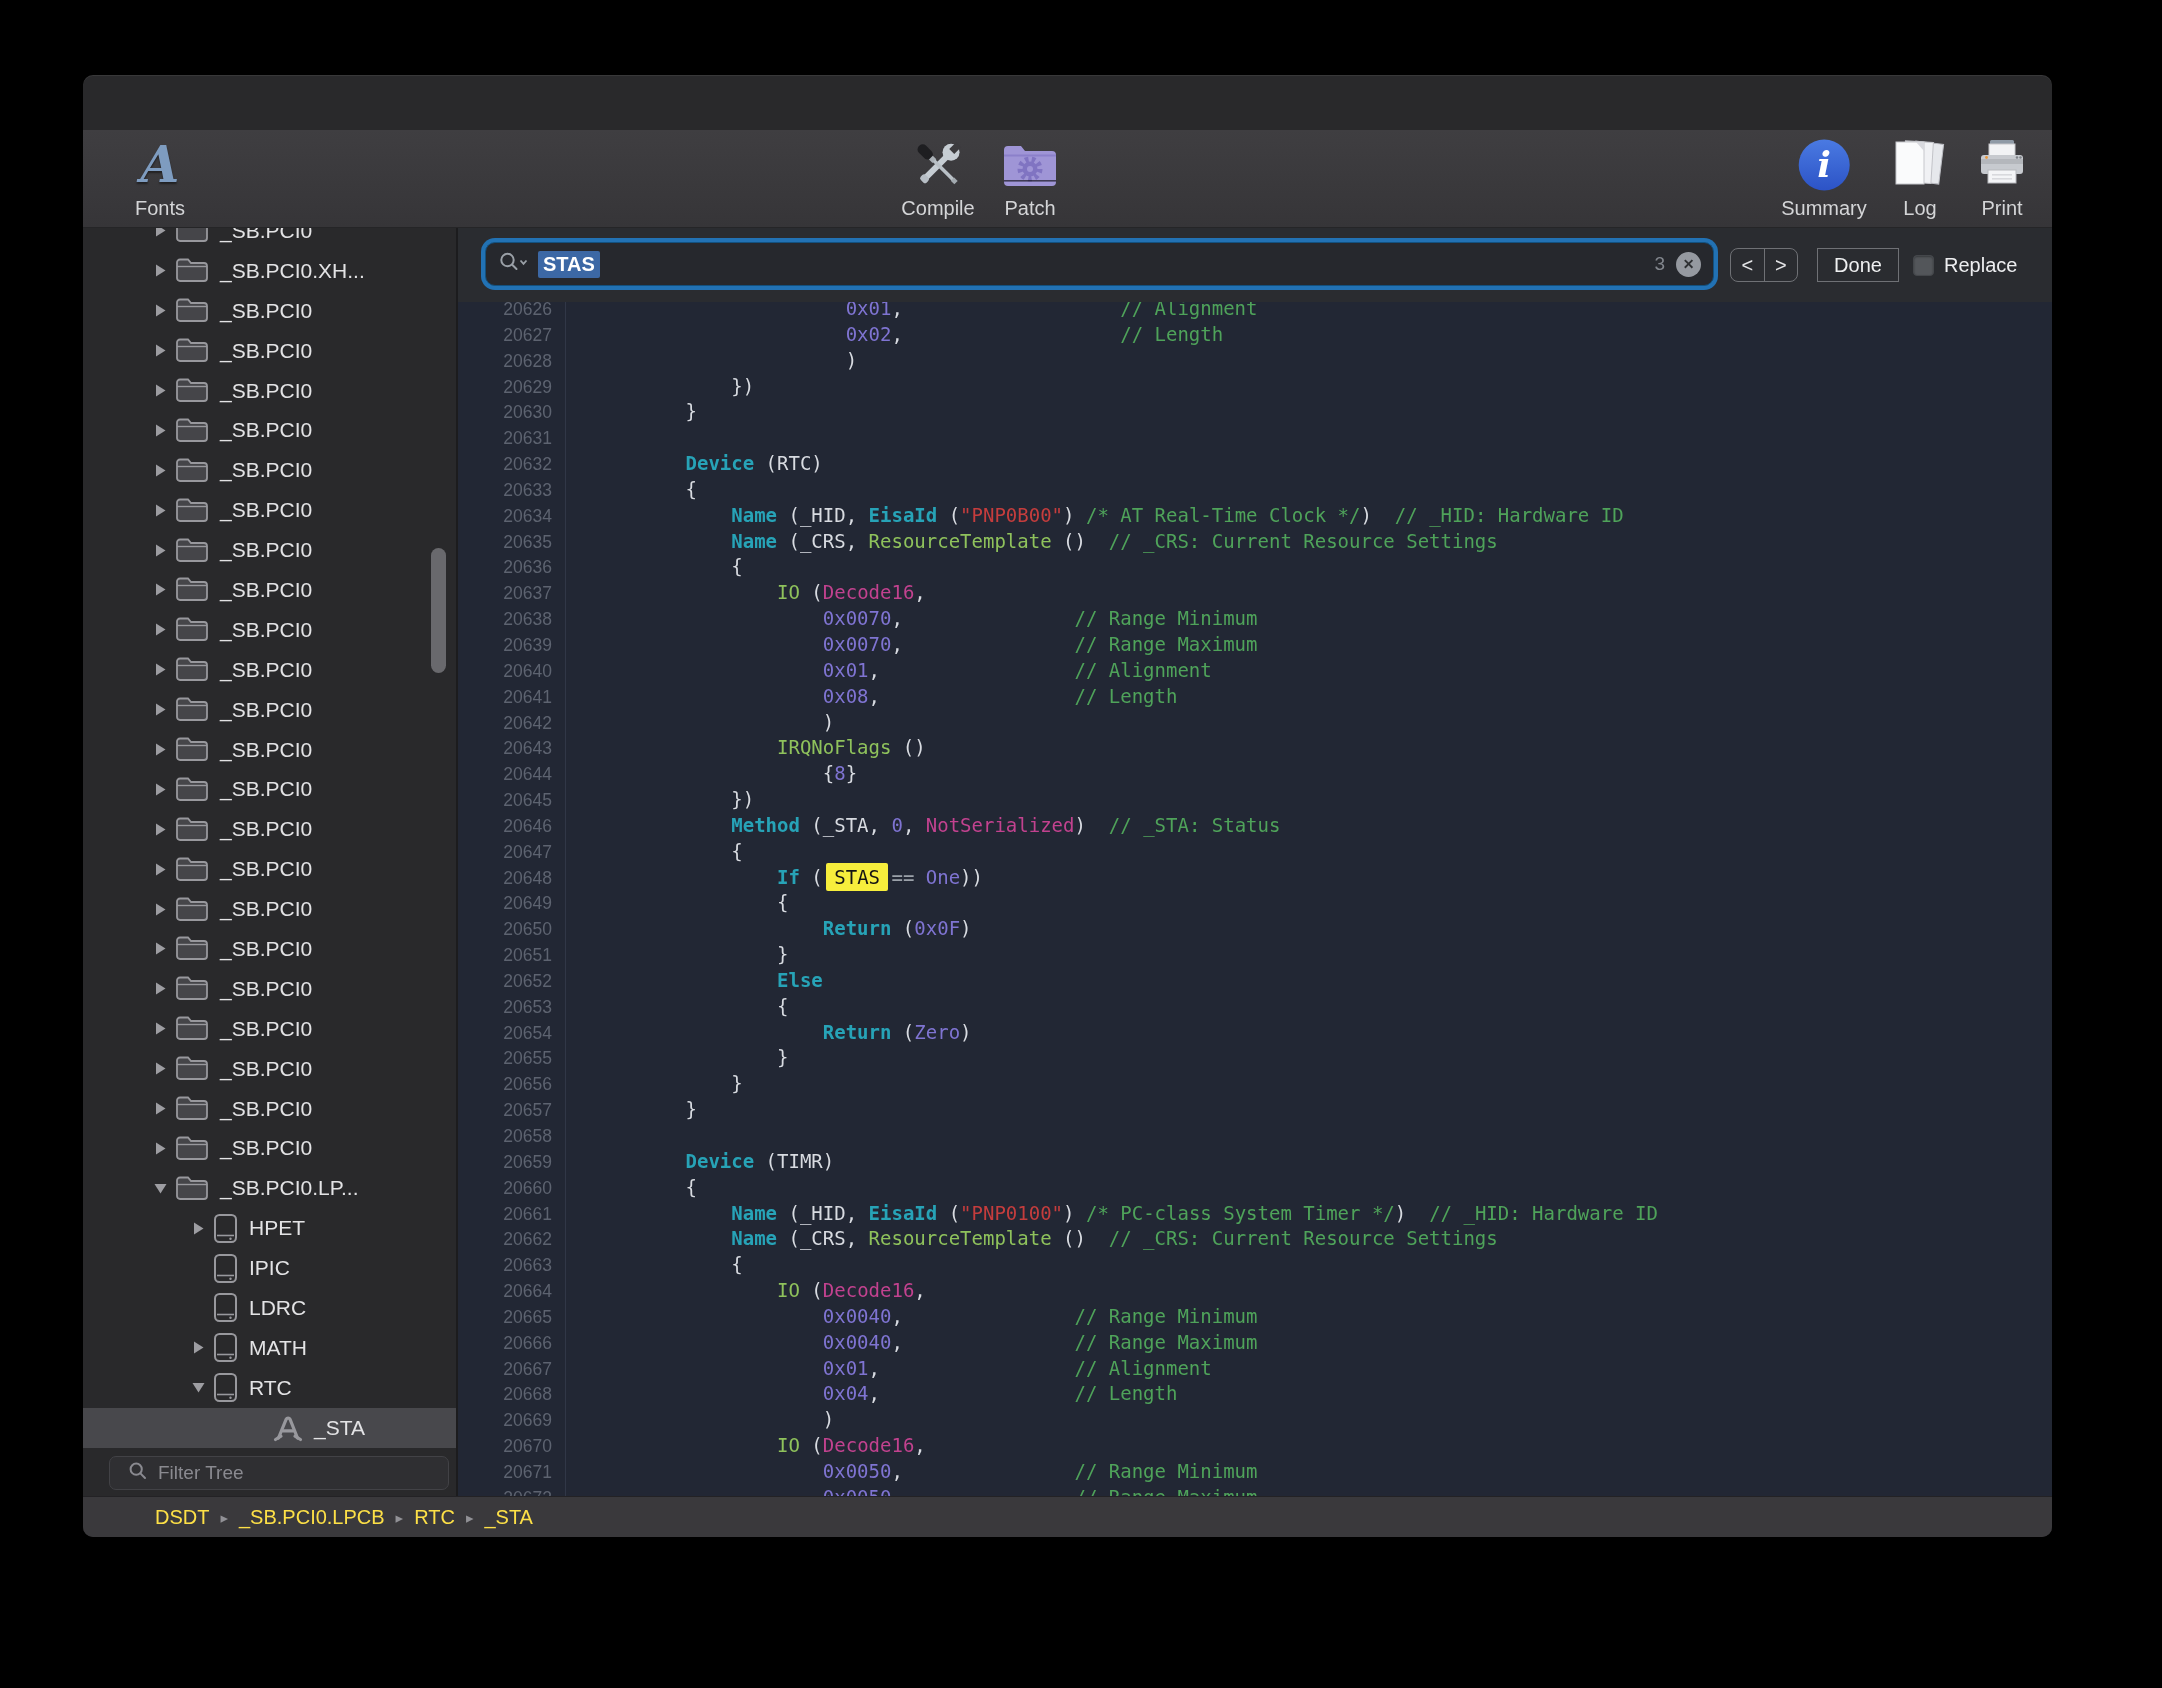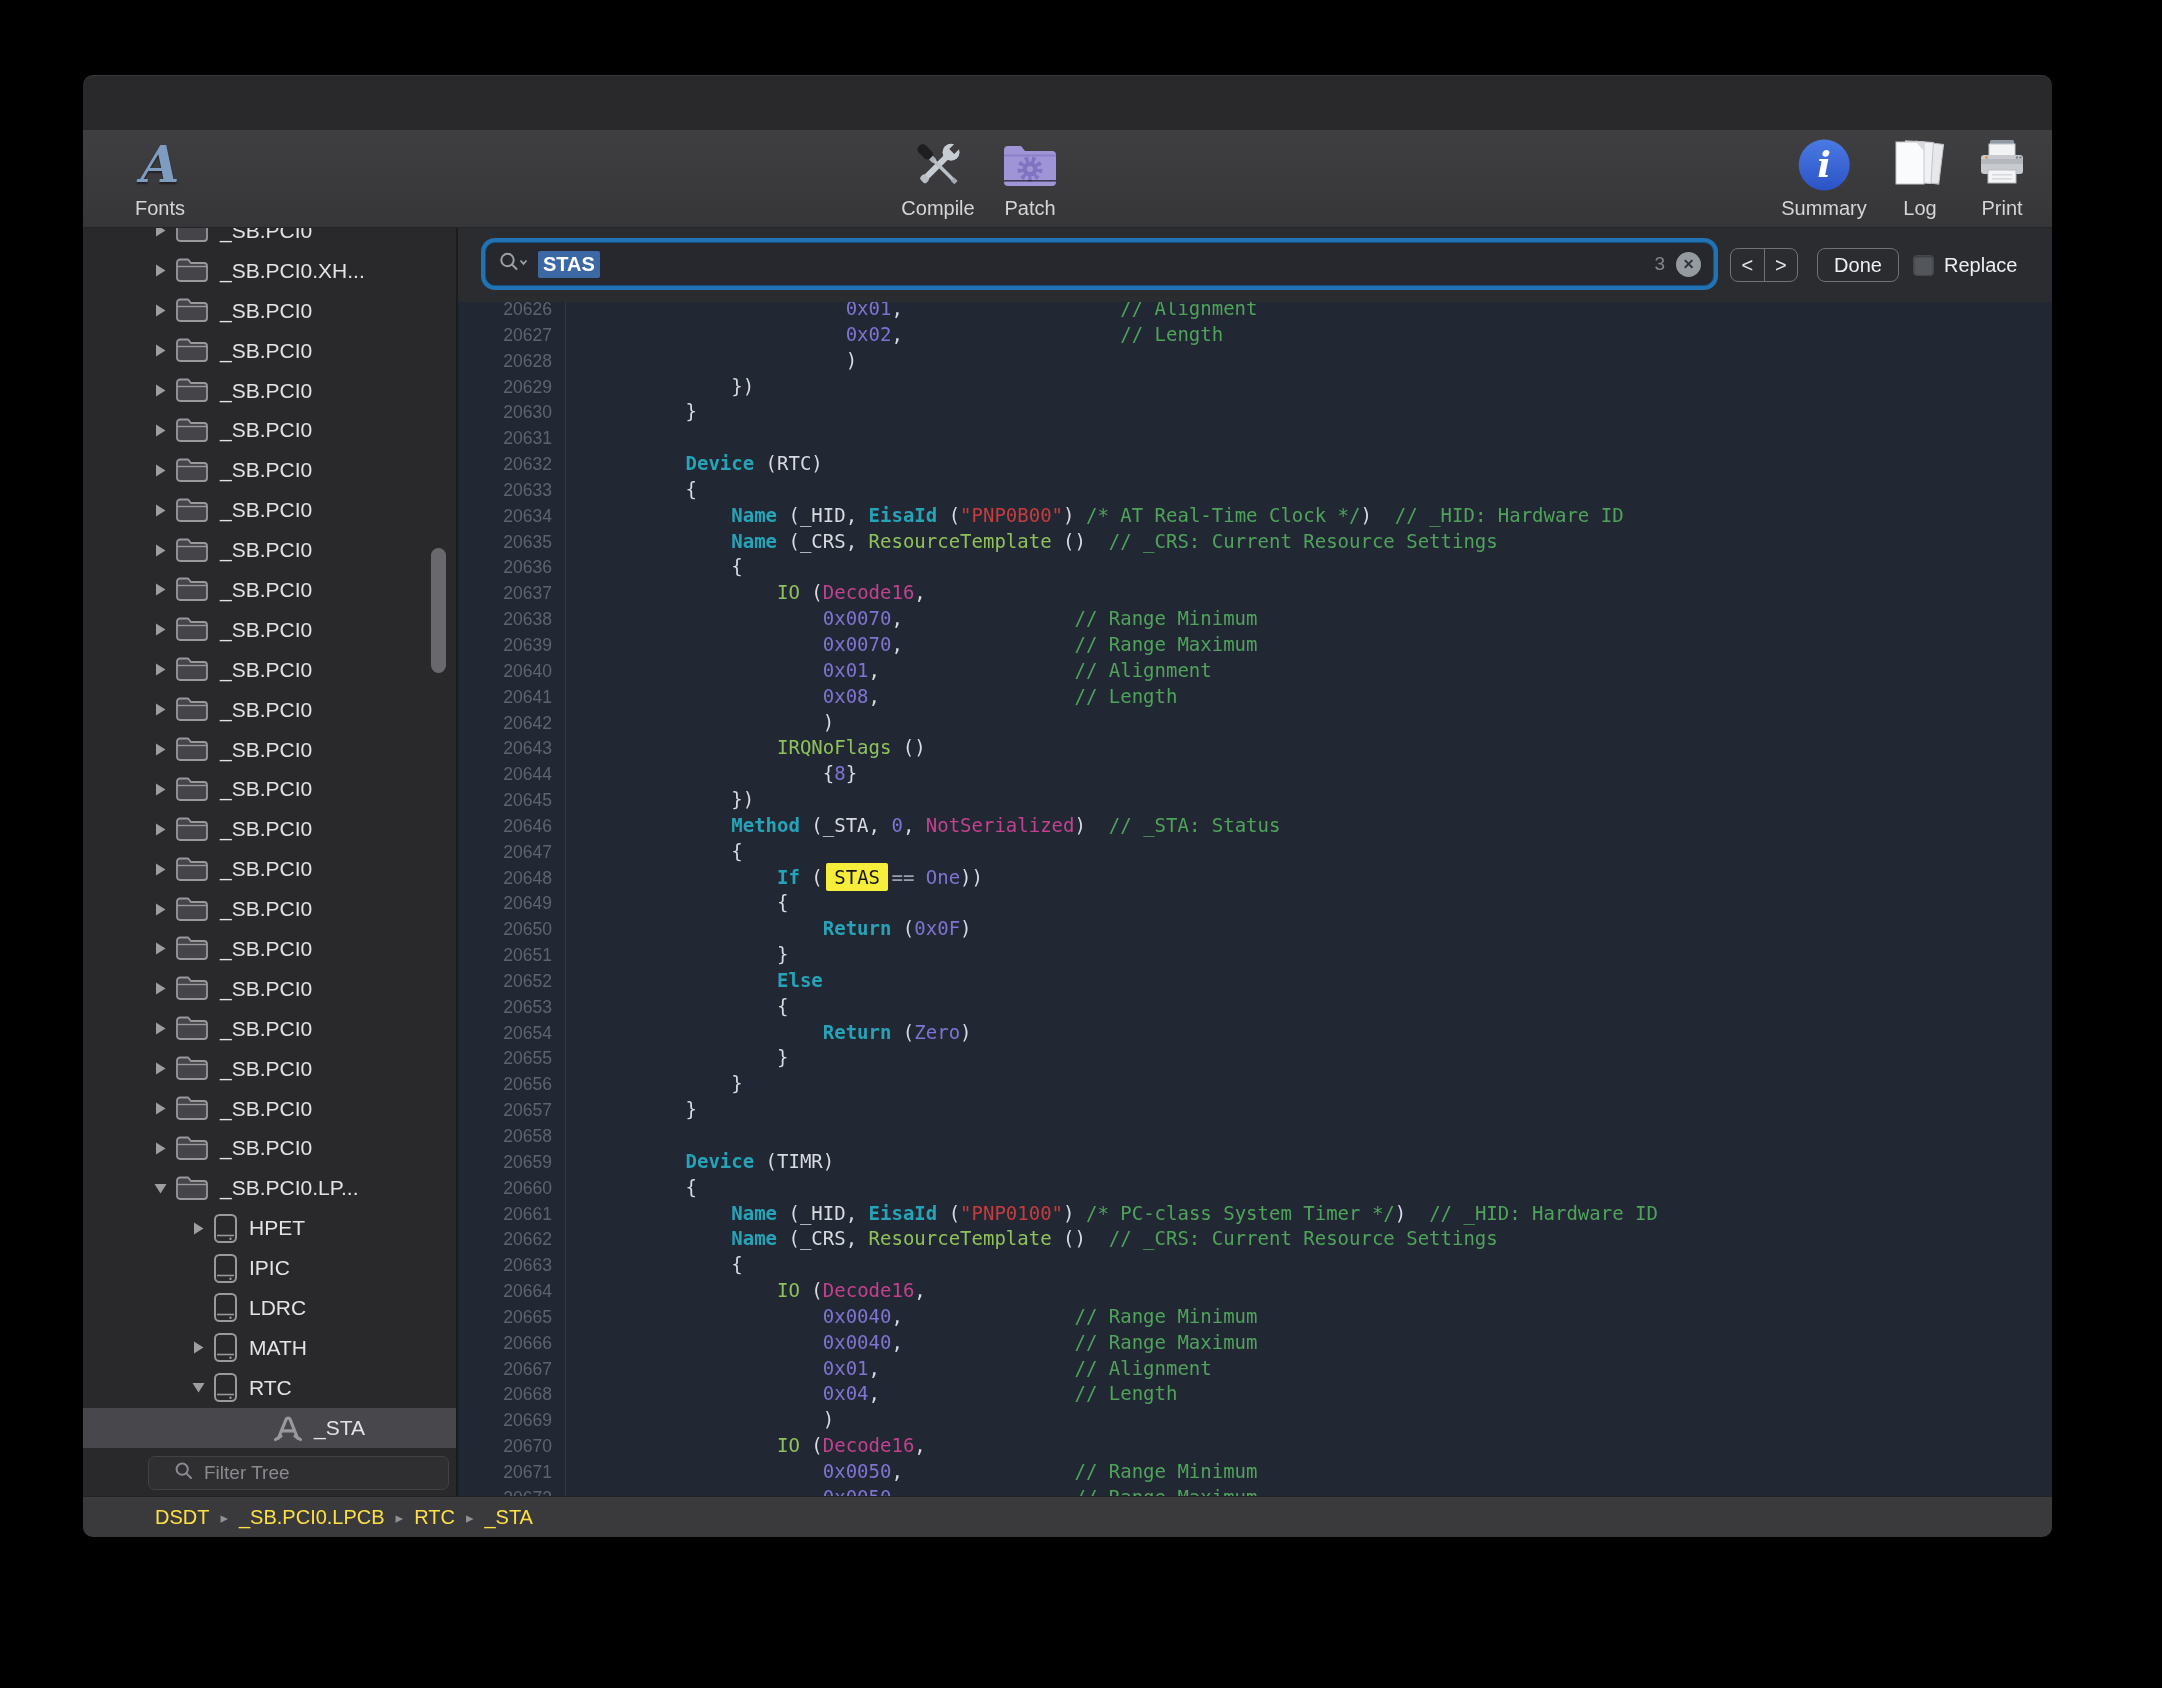--- a/index.html
+++ b/index.html
@@ -23,37 +23,37 @@
   .trow.sel{background:#48484c;}
   .trow.clip{margin-top:-17px;}
   .disc{width:30px;display:flex;justify-content:center;align-items:center;}
   .tico{display:flex;align-items:center;}
   .tname{margin-left:11px;color:#e3e3e5;font-size:21px;white-space:nowrap;}
   .pad-folder{padding-left:62px;}
   .pad-device{padding-left:100px;}
   .pad-method{padding-left:160px;}
   .sb-scroll{position:absolute;left:348px;top:320px;width:15px;height:125px;border-radius:7.5px;background:#69696d;}
   .filterbar{position:absolute;left:0;bottom:0;width:373px;height:45px;background:#29292b;}
-  .filter-field{position:absolute;left:26px;right:7px;top:4px;height:34px;background:#2f2f32;border:1px solid #424246;border-radius:7px;display:flex;align-items:center;padding:0 25px;gap:8px;box-sizing:border-box;margin-left:39px;}
+  .filter-field{position:absolute;left:26px;right:7px;top:4px;height:34px;background:#2f2f32;border:1px solid #424246;border-radius:7px;display:flex;align-items:center;padding:0 18px;gap:8px;box-sizing:border-box;}
   .filter-field input{flex:1;background:transparent;border:none;outline:none;color:#dddde0;font-size:19px;font-family:"Liberation Sans",sans-serif;}
   .filter-field input::placeholder{color:#8a8a90;}
   .divider{position:absolute;left:373px;top:0;width:2px;bottom:0;background:#1c1c1e;}
   .handle-dot{position:absolute;left:376px;top:630px;width:9px;height:9px;border-radius:50%;background:#525257;}
   
   .rightpane{position:absolute;left:375px;top:0;right:0;bottom:0;background:#222734;}
   .searchrow{position:absolute;left:0;top:0;right:0;height:74px;background:#2a2c30;}
   .search-field{position:absolute;left:27px;top:14px;width:1229px;height:44px;border-radius:10px;background:#26282d;border:1px solid #13517f;box-shadow:0 0 0 4px var(--c-accent);display:flex;align-items:center;padding:0 12px;box-sizing:border-box;}
   .sel-text{margin-left:8px;background:#3c68a5;color:#fff;font-size:20px;font-weight:bold;padding:2px 5px;border-radius:2px;}
   .flexsp{flex:1;}
   .count{color:#82868d;font-size:19px;margin-right:11px;}
   .clear-btn{width:25px;height:25px;border-radius:50%;background:#9599a0;color:#2e3033;display:flex;align-items:center;justify-content:center;font-size:14px;font-weight:bold;cursor:default;}
   .segmented{position:absolute;left:1272px;top:20px;width:68px;height:34px;border:1.5px solid #6f7175;border-radius:8px;display:flex;box-sizing:border-box;}
   .seg{width:50%;display:flex;align-items:center;justify-content:center;color:#e3e4e6;font-size:20px;}
   .seg + .seg{border-left:1.5px solid #6f7175;}
-  .done-btn{position:absolute;left:1359px;top:20px;width:82px;height:34px;border:1.5px solid #6f7175;border-radius:8px;color:#eff0f1;font-size:20px;display:flex;align-items:center;justify-content:center;box-sizing:border-box;}
+  .done-btn{position:absolute;left:1359px;top:20px;width:82px;height:34px;border:1.5px solid #6f7175;border-radius:0;color:#eff0f1;font-size:20px;display:flex;align-items:center;justify-content:center;box-sizing:border-box;}
   .replace-wrap{position:absolute;left:1455px;top:20px;height:34px;display:flex;align-items:center;gap:10px;}
   .checkbox{width:19px;height:19px;border-radius:4px;background:#53565a;border:1px solid #44474b;box-shadow:inset 0 1px 2px rgba(0,0,0,.35);}
   .replace-label{color:#edeef0;font-size:20px;}
   
   .editor{position:absolute;left:0;top:74px;right:0;bottom:0;background:var(--c-editor_bg);overflow:hidden;}
   .codewrap{position:absolute;left:0;top:-6px;right:0;}
   .cl{height:25.85px;line-height:25.85px;white-space:pre;font-family:"DejaVu Sans Mono",monospace;font-size:19px;}
   .ln{display:inline-block;width:108px;padding-right:13px;box-sizing:border-box;text-align:right;font-family:"Liberation Sans",sans-serif;font-size:17.5px;color:var(--c-linenum);border-right:1px solid #313747;}
   .ct{margin-left:28px;}
   .tk-pl{color:var(--c-pl);} .tk-kw{color:var(--c-kw);font-weight:bold;} .tk-fn{color:var(--c-fn);} .tk-pk{color:var(--c-pk);}

